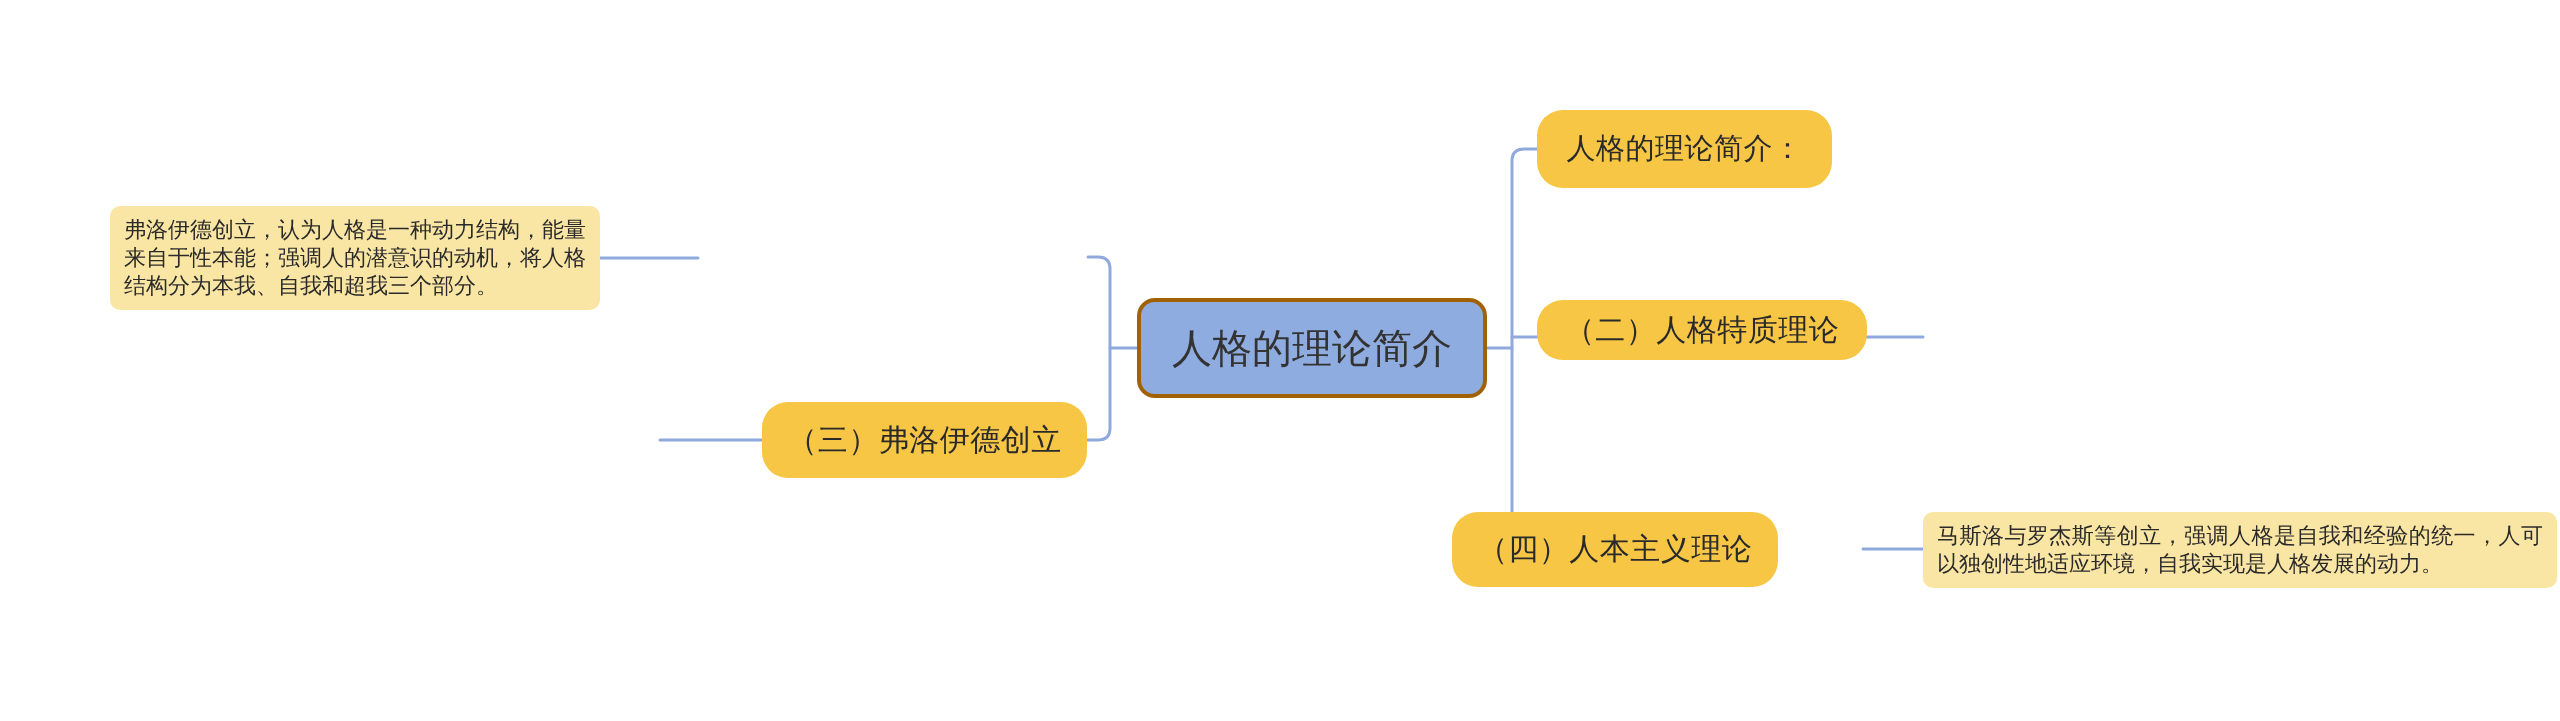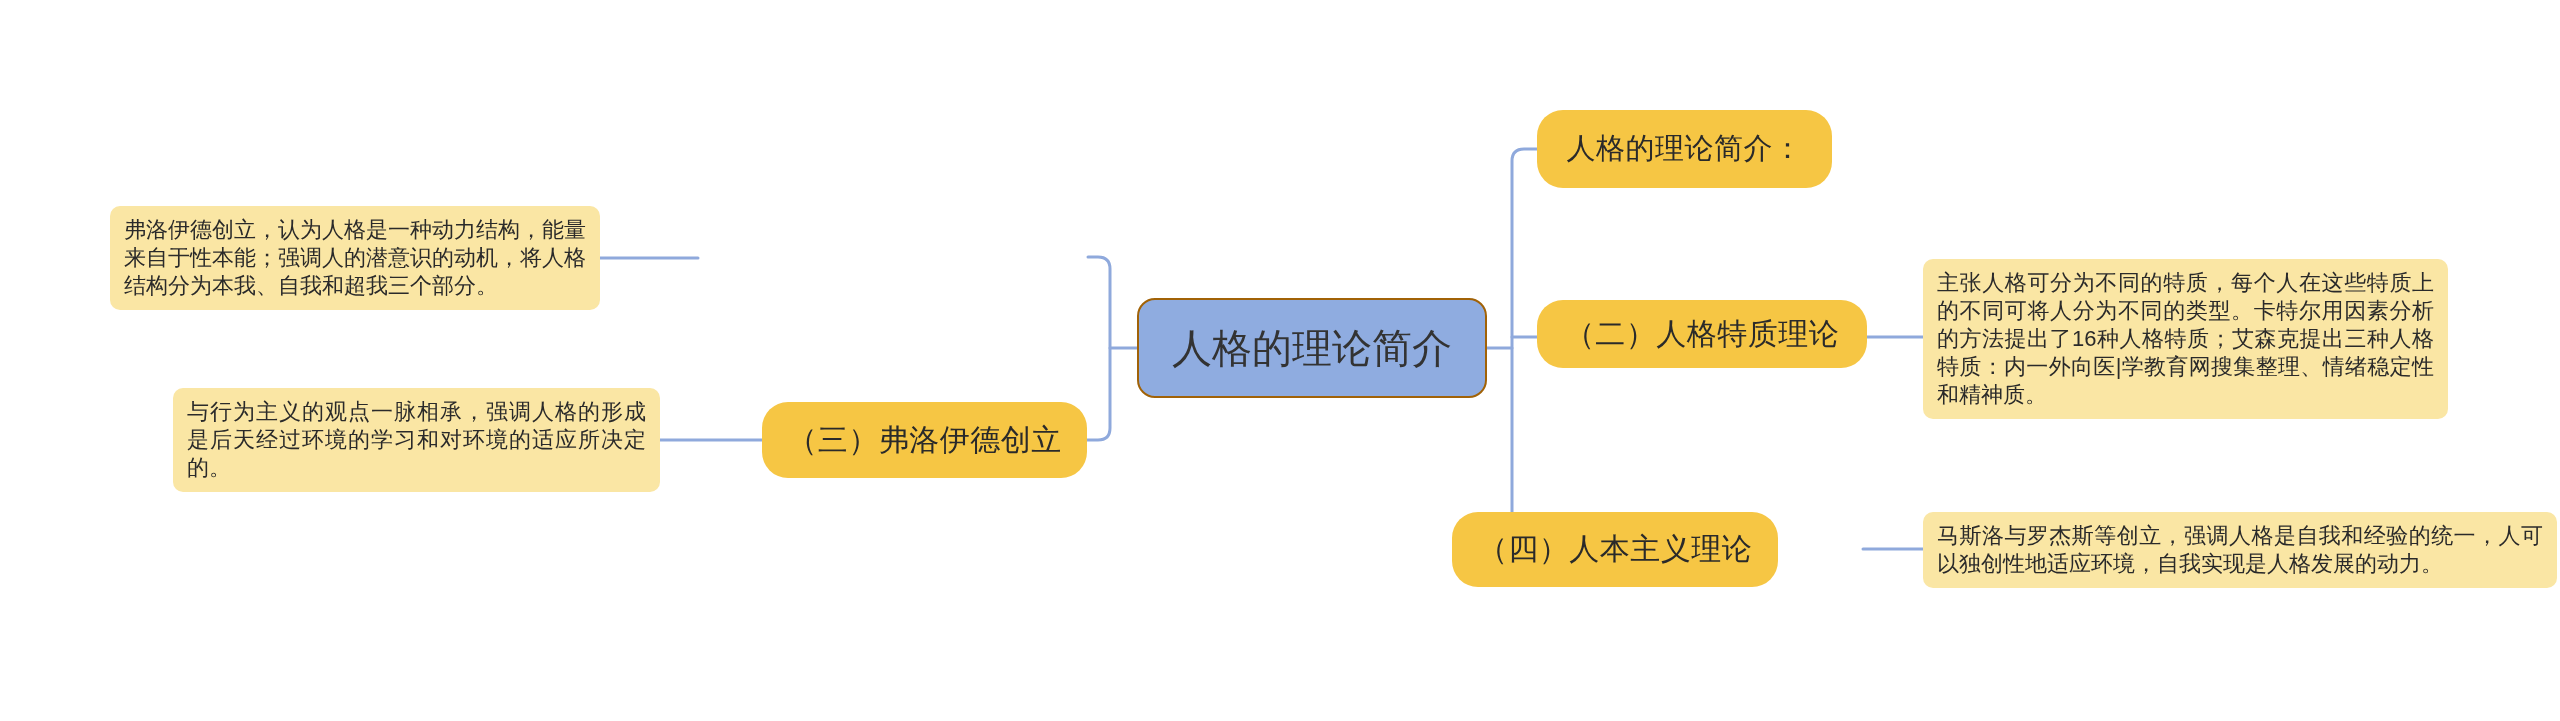--- a/index.html
+++ b/index.html
@@ -52,33 +52,33 @@
     transform: translateY(-50%);
     text-align: justify;
   }
   
   .root {
     left: 1137px;
     top: 298px;
     width: 350px;
     height: 100px;
     background: #8face0;
-    border: 2px solid #a16207;
+    border: 4px solid #a16207;
     border-radius: 18px;
     display: flex;
     align-items: center;
     justify-content: center;
     font-size: 40px;
     color: #333333;
     white-space: nowrap;
   }
   .node-one   { left: 698px;  top: 218px; width: 390px; height: 79px; }
   .node-three { left: 762px;  top: 402px; width: 325px; height: 76px; }
   .node-summary { left: 1537px; top: 110px; width: 295px; height: 78px; font-size: 29px; }
-  .node-two   { left: 1537px; top: 300px; width: 330px; height: 68px; }
+  .node-two   { left: 1537px; top: 300px; width: 330px; height: 60px; }
   .node-four  { left: 1452px; top: 512px; width: 326px; height: 75px; }
   .note-one   { left: 110px;  top: 258px; width: 490px; }
   .note-three { left: 173px;  top: 440px; width: 487px; }
   .note-two   { left: 1923px; top: 339px; width: 525px; }
   .note-four  { left: 1923px; top: 550px; width: 634px; }
 </style>
 </head>
 <body>
 
 <div class="canvas">
@@ -99,21 +99,20 @@
 
     <path d="M 1512 337 H 1537"></path>
 
     <path d="M 1867 337 H 1923"></path>
 
     <path d="M 1863 549 H 1923"></path>
   </svg>
 
   <div class="box note note-one">弗洛伊德创立，认为人格是一种动力结构，能量来自于性本能；强调人的潜意识的动机，将人格结构分为本我、自我和超我三个部分。</div>
 
-  <div class="box note note-three">与行为主义的观点一脉相承，强调人格的形成是后天经过环境的学习和对环境的适应所决定的。</div>
 
 
   <div class="box topic node-three">
     <span>（三）弗洛伊德创立</span>
   </div>
 
   <div class="box root">
     <span>人格的理论简介</span>
   </div>
 
@@ -122,17 +121,16 @@
   </div>
 
   <div class="box topic node-two">
     <span>（二）人格特质理论</span>
   </div>
 
   <div class="box topic node-four">
     <span>（四）人本主义理论</span>
   </div>
 
-  <div class="box note note-two">主张人格可分为不同的特质，每个人在这些特质上的不同可将人分为不同的类型。卡特尔用因素分析的方法提出了16种人格特质；艾森克提出三种人格特质：内一外向医|学教育网搜集整理、情绪稳定性和精神质。</div>
 
   <div class="box note note-four">马斯洛与罗杰斯等创立，强调人格是自我和经验的统一，人可以独创性地适应环境，自我实现是人格发展的动力。</div>
 
 </div>
 
 </body></html>

